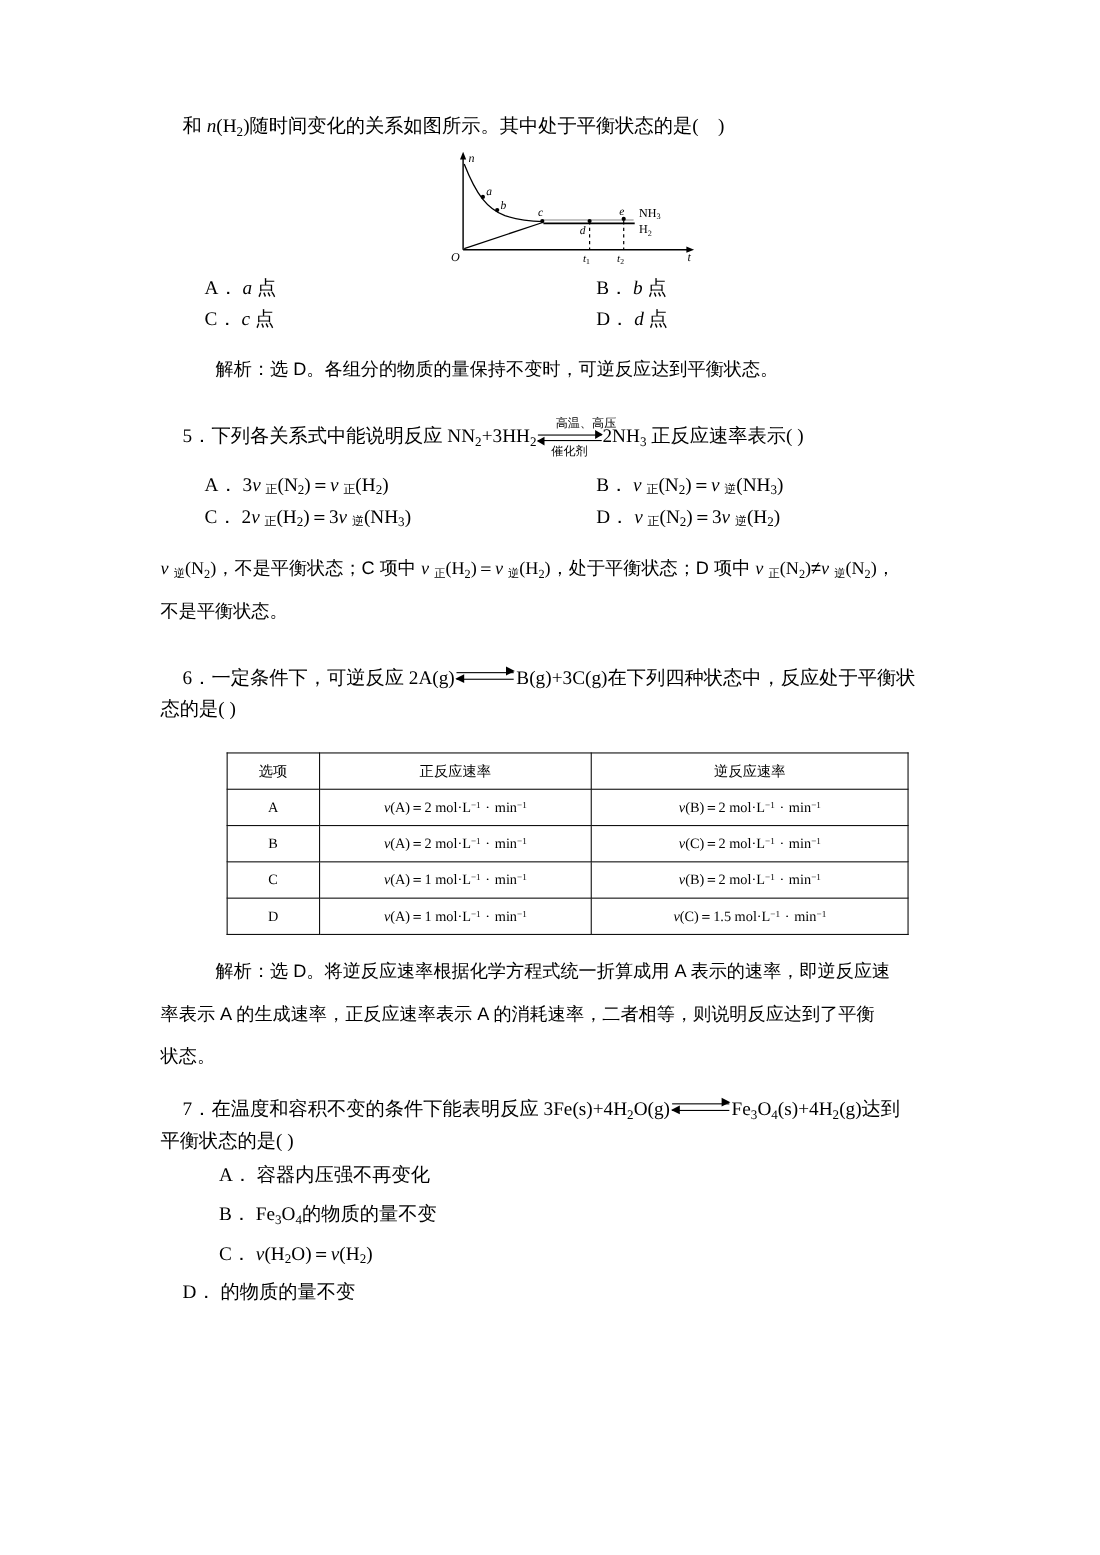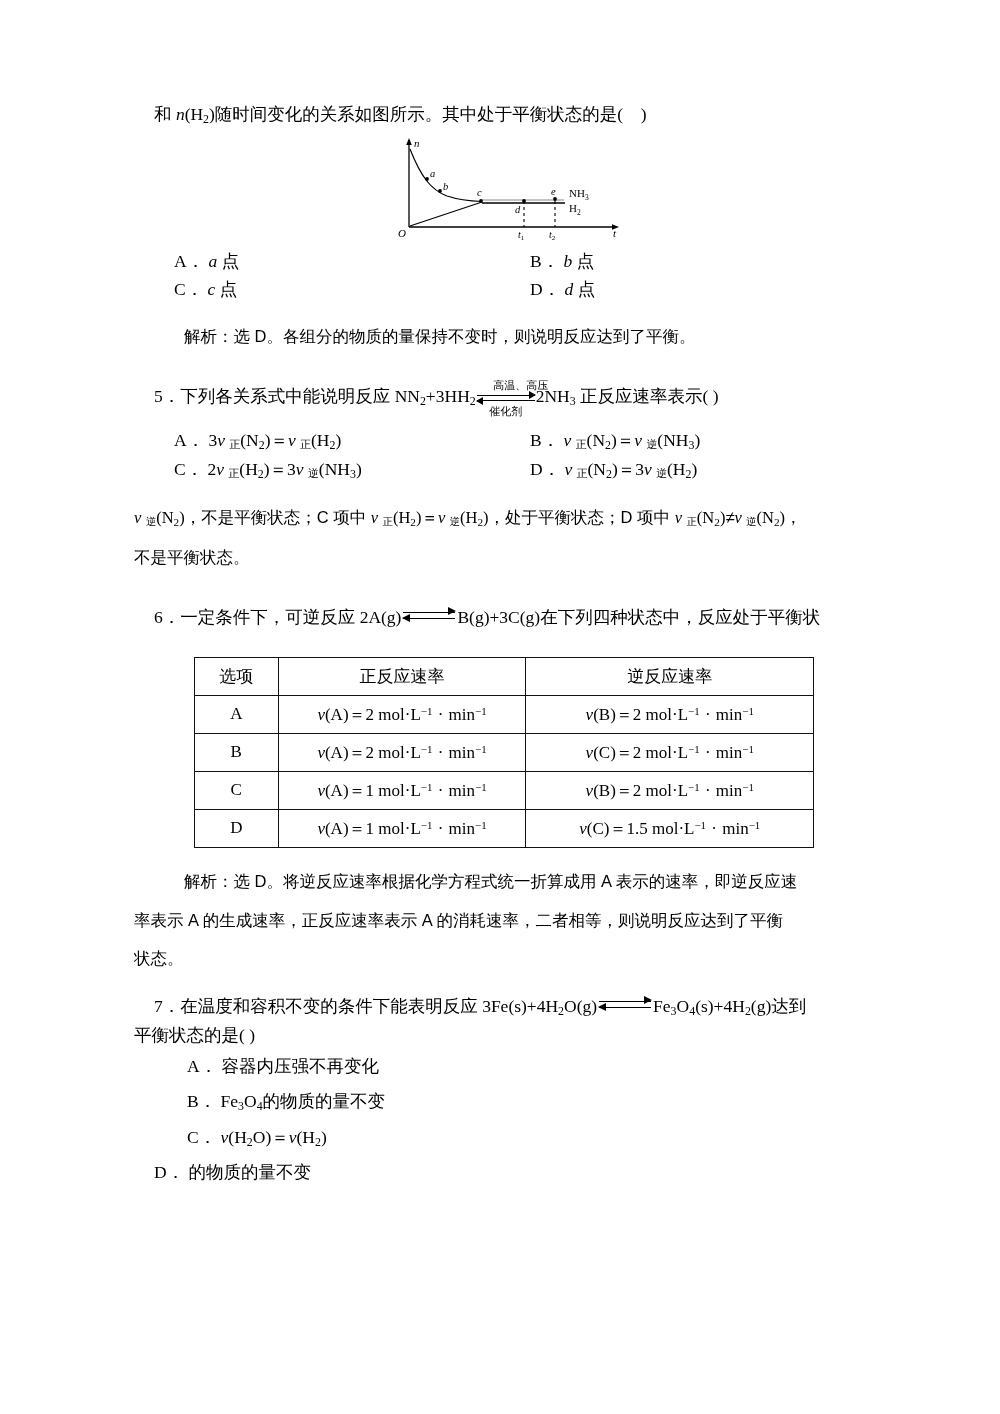--- a/index.html
+++ b/index.html
@@ -10,21 +10,21 @@
   body {
     width: 1000px;
     height: 1414px;
     font-family: "Liberation Serif", "DejaVu Serif", serif;
     color: #000000;
     position: relative;
     overflow: hidden;
   }
   .page {
     position: absolute;
-    left: 4px; top: 0;
+    left: 16px; top: 0;
     width: 926px;
     height: 1414px;
   }
   .content {
     position: absolute;
     left: 150px;
     top: 100px;
     width: 700px;
   }
   .q-line { font-size: 17.5px; line-height: 1.6; }
@@ -140,21 +140,21 @@
     display: flex;
     justify-content: center;
     margin-top: 6px;
   }
 
   
   table.optable {
     border-collapse: collapse;
     width: 620px;
     margin: 0 auto;
-    font-size: 17px;
+    font-size: 13px;
   }
   table.optable td, table.optable th {
     border: 1.1px solid #111;
     text-align: center;
     padding: 7px 4px;
     font-weight: normal;
     font-family: "Liberation Serif", serif;
   }
   table.optable .c-opt { width: 78px; }
   table.optable .c-fwd { width: 250px; }
@@ -244,21 +244,21 @@
         <span class="ital">c</span> 点
       </div>
       <div class="col right">
         <span>D．</span>
         <span class="ital">d</span> 点
       </div>
     </div>
 
     <div class="gap-s"></div>
 
-    <div class="analysis ana-indent">解析：选 D。各组分的物质的量保持不变时，则说明反应达到了平衡。</div>
+    <div class="analysis ana-indent">解析：选 D。各组分的物质的量保持不变时，可逆反应达到平衡状态。</div>
 
     <div class="gap-m"></div>
 
     <div class="q-line">
       <span>5．</span><span>下列各关系式中能说明反应 N</span><span>N<sub>2</sub></span><span>+3H</span>H<sub>2</sub><span class="condwrap"><span class="condarrow"><span class="bar-t"></span><span class="bar-b"></span><span class="ah-r"></span><span class="ah-l"></span><span class="cond-above">高温、高压</span><span class="cond-below">催化剂</span></span></span><span>2NH<sub>3</sub></span> <span>正反应速率表示(    )</span>
     </div>
 
     <div class="gap-s"></div>
 
     <div class="opt-row">
@@ -289,20 +289,21 @@
         <span class="ital serifnum">v</span> <span class="sm-sub">逆</span><span class="serifnum">(N<sub>2</sub>)</span>，不是平衡状态；C 项中 <span class="ital serifnum">v</span> <span class="sm-sub">正</span><span class="serifnum">(H<sub>2</sub>)</span>＝<span class="ital serifnum">v</span> <span class="sm-sub">逆</span><span class="serifnum">(H<sub>2</sub>)</span>，处于平衡状态；D 项中 <span class="ital serifnum">v</span> <span class="sm-sub">正</span><span class="serifnum">(N<sub>2</sub>)</span>≠<span class="ital serifnum">v</span> <span class="sm-sub">逆</span><span class="serifnum">(N<sub>2</sub>)</span>，
       </div>
       <div style="margin-left:-20px;">不是平衡状态。</div>
     </div>
 
     <div class="gap-m"></div>
 
     <div class="q-line">
       <span>6．</span><span>一定条件下，可逆反应 2A(g)</span><span class="eqarrow"><span class="top"></span><span class="bot"></span><span class="head-r"></span><span class="head-l"></span></span><span>B(g)+3C(g)在下列四种状态中，反应处于平衡状</span>
     </div>
+    <div class="q-line" style="margin-left:-20px;">态的是(    )</div>
 
     <div class="gap-m"></div>
 
     <table class="optable">
       <thead>
         <tr>
           <th class="c-opt">选项</th>
           <th class="c-fwd">正反应速率</th>
           <th class="c-rev">逆反应速率</th>
         </tr>

